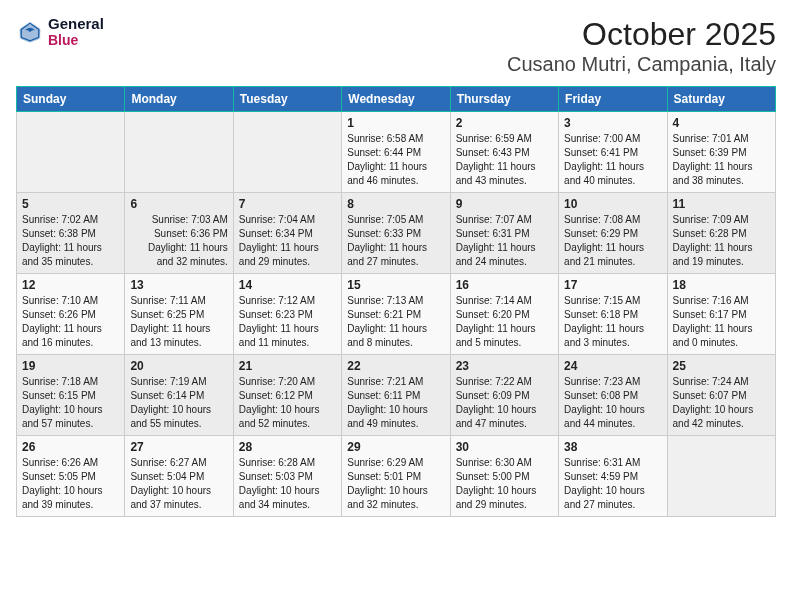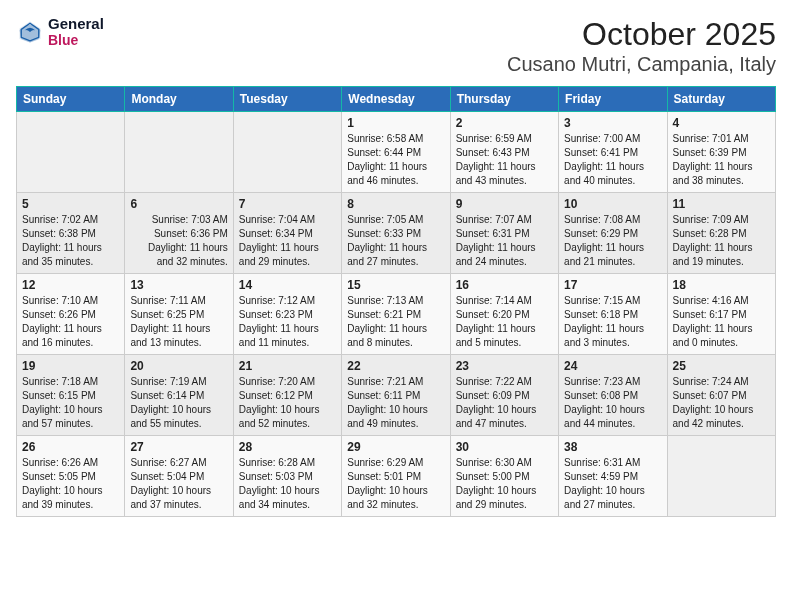--- a/index.html
+++ b/index.html
@@ -255,21 +255,21 @@
         </td>
         <td>
           <span class="day-num">17</span>
           <div class="day-info" style="white-space: pre-line;">Sunrise: 7:15 AM
 Sunset: 6:18 PM
 Daylight: 11 hours
 and 3 minutes.</div>
         </td>
         <td>
           <span class="day-num">18</span>
-          <div class="day-info" style="white-space: pre-line;">Sunrise: 4:16 AM
+          <div class="day-info" style="white-space: pre-line;">Sunrise: 7:16 AM
 Sunset: 6:17 PM
 Daylight: 11 hours
 and 0 minutes.</div>
         </td>
       </tr>
       <tr>
         <td>
           <span class="day-num">19</span>
           <div class="day-info" style="white-space: pre-line;">Sunrise: 7:18 AM
 Sunset: 6:15 PM

